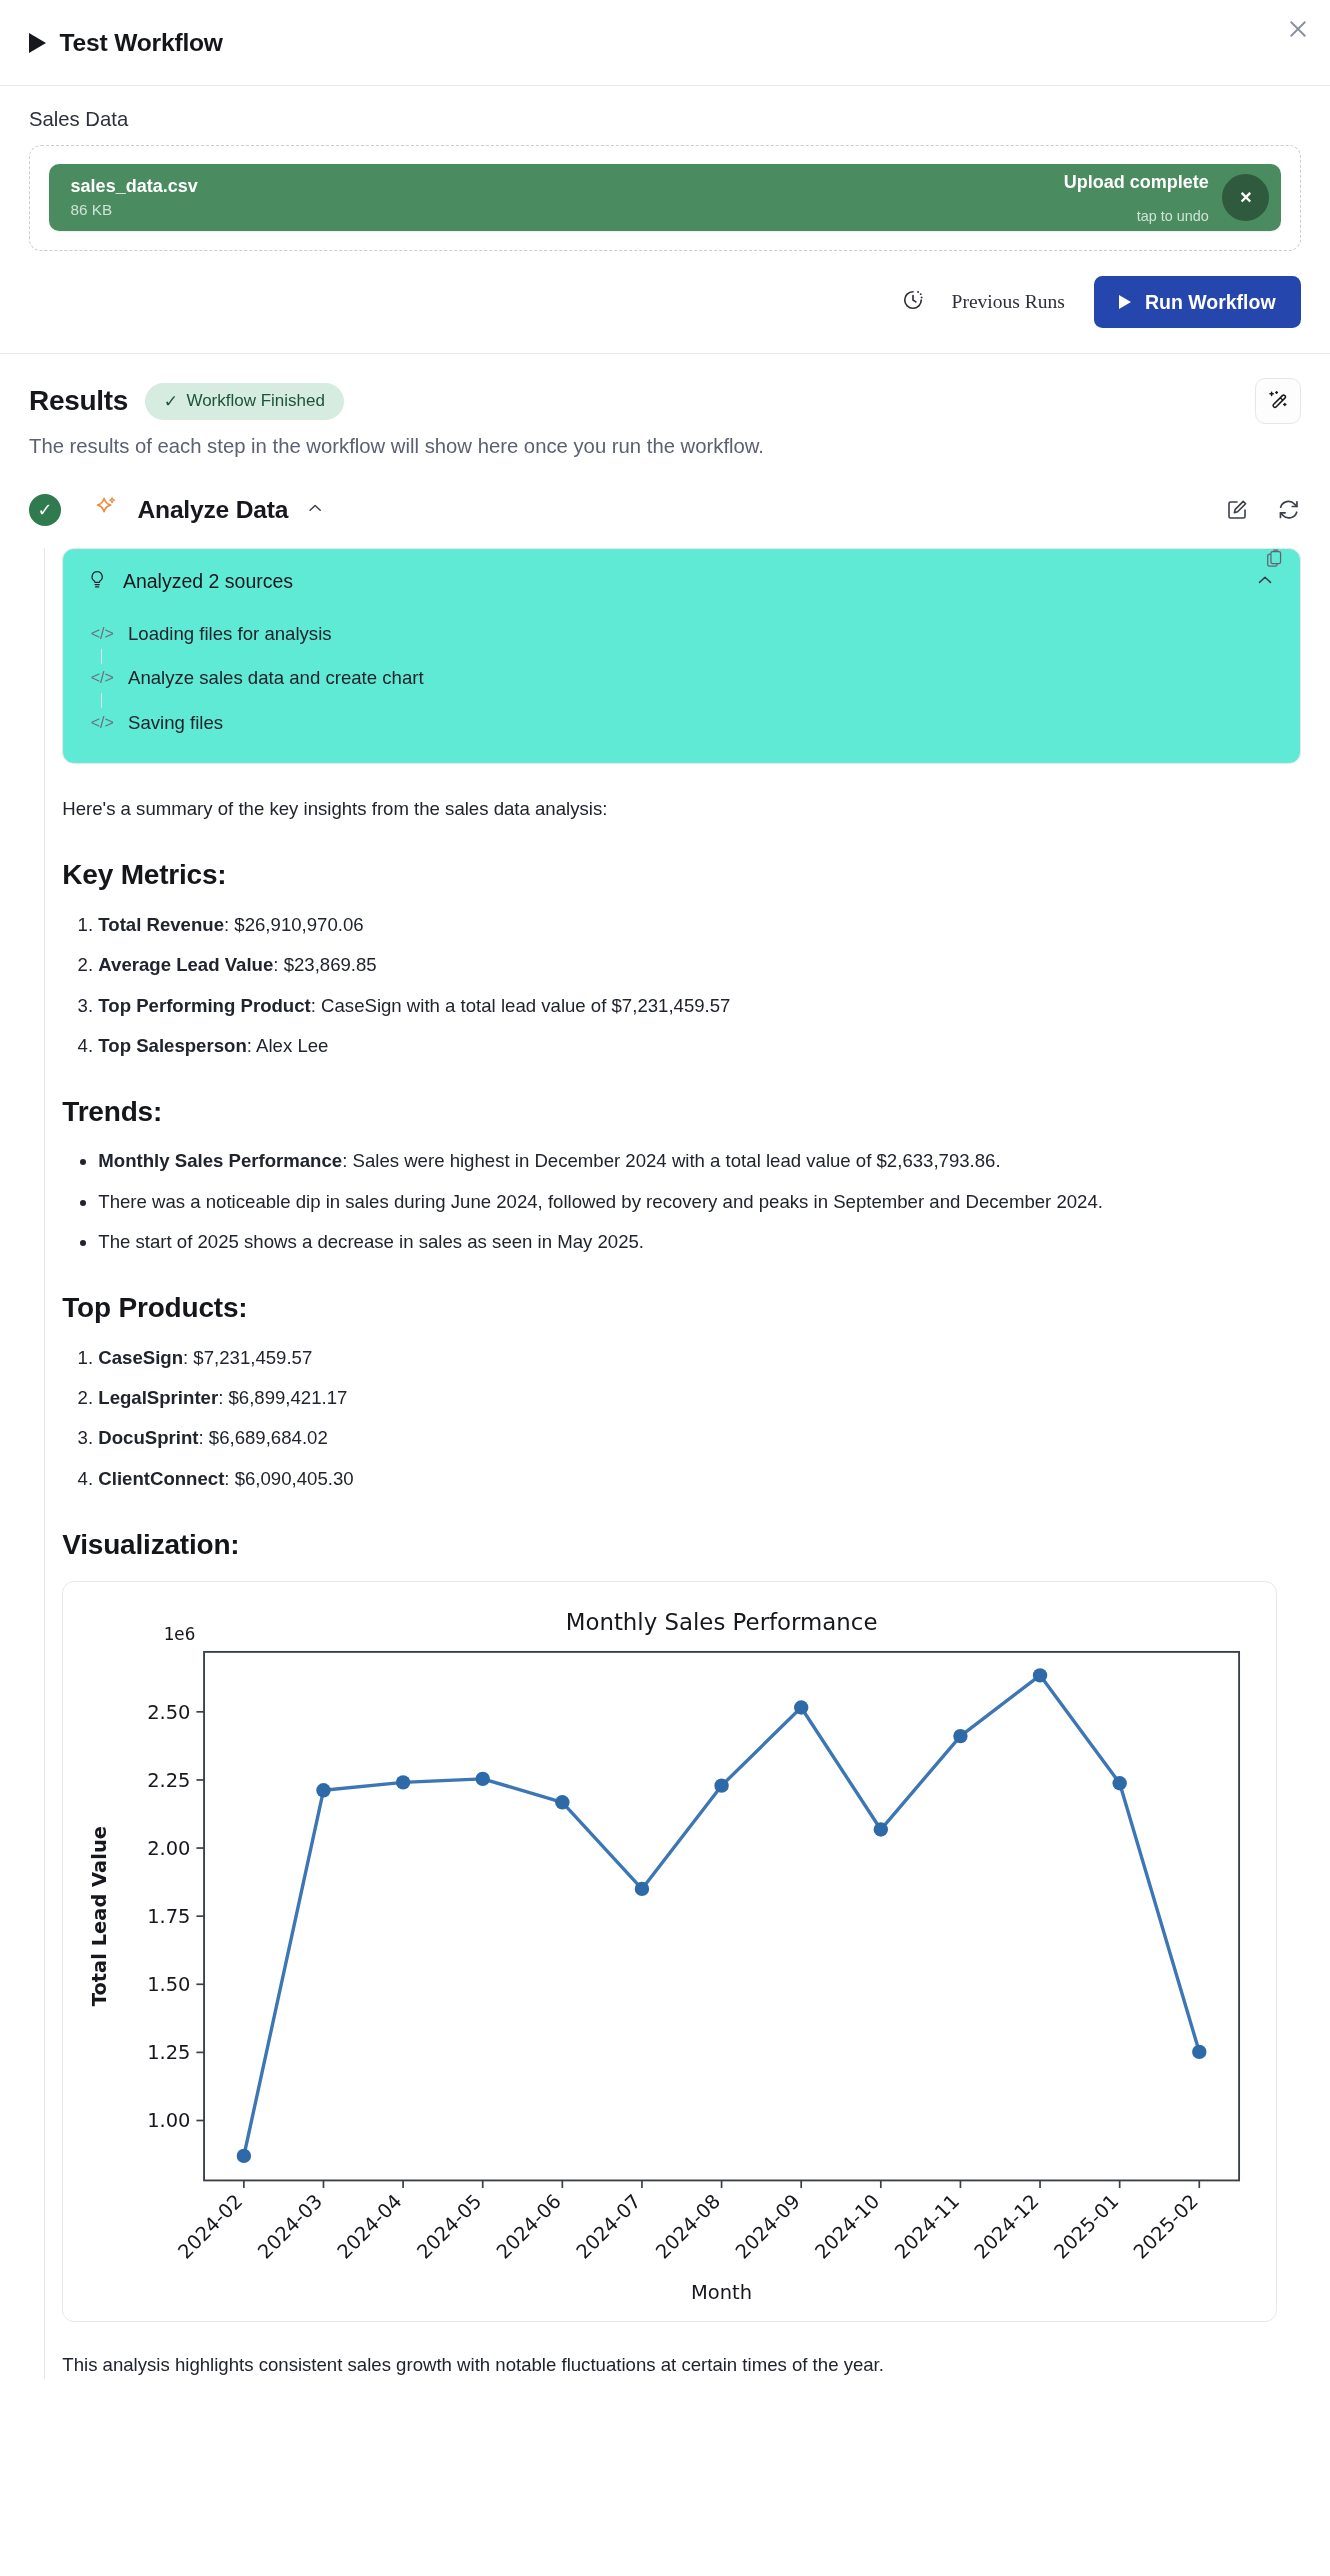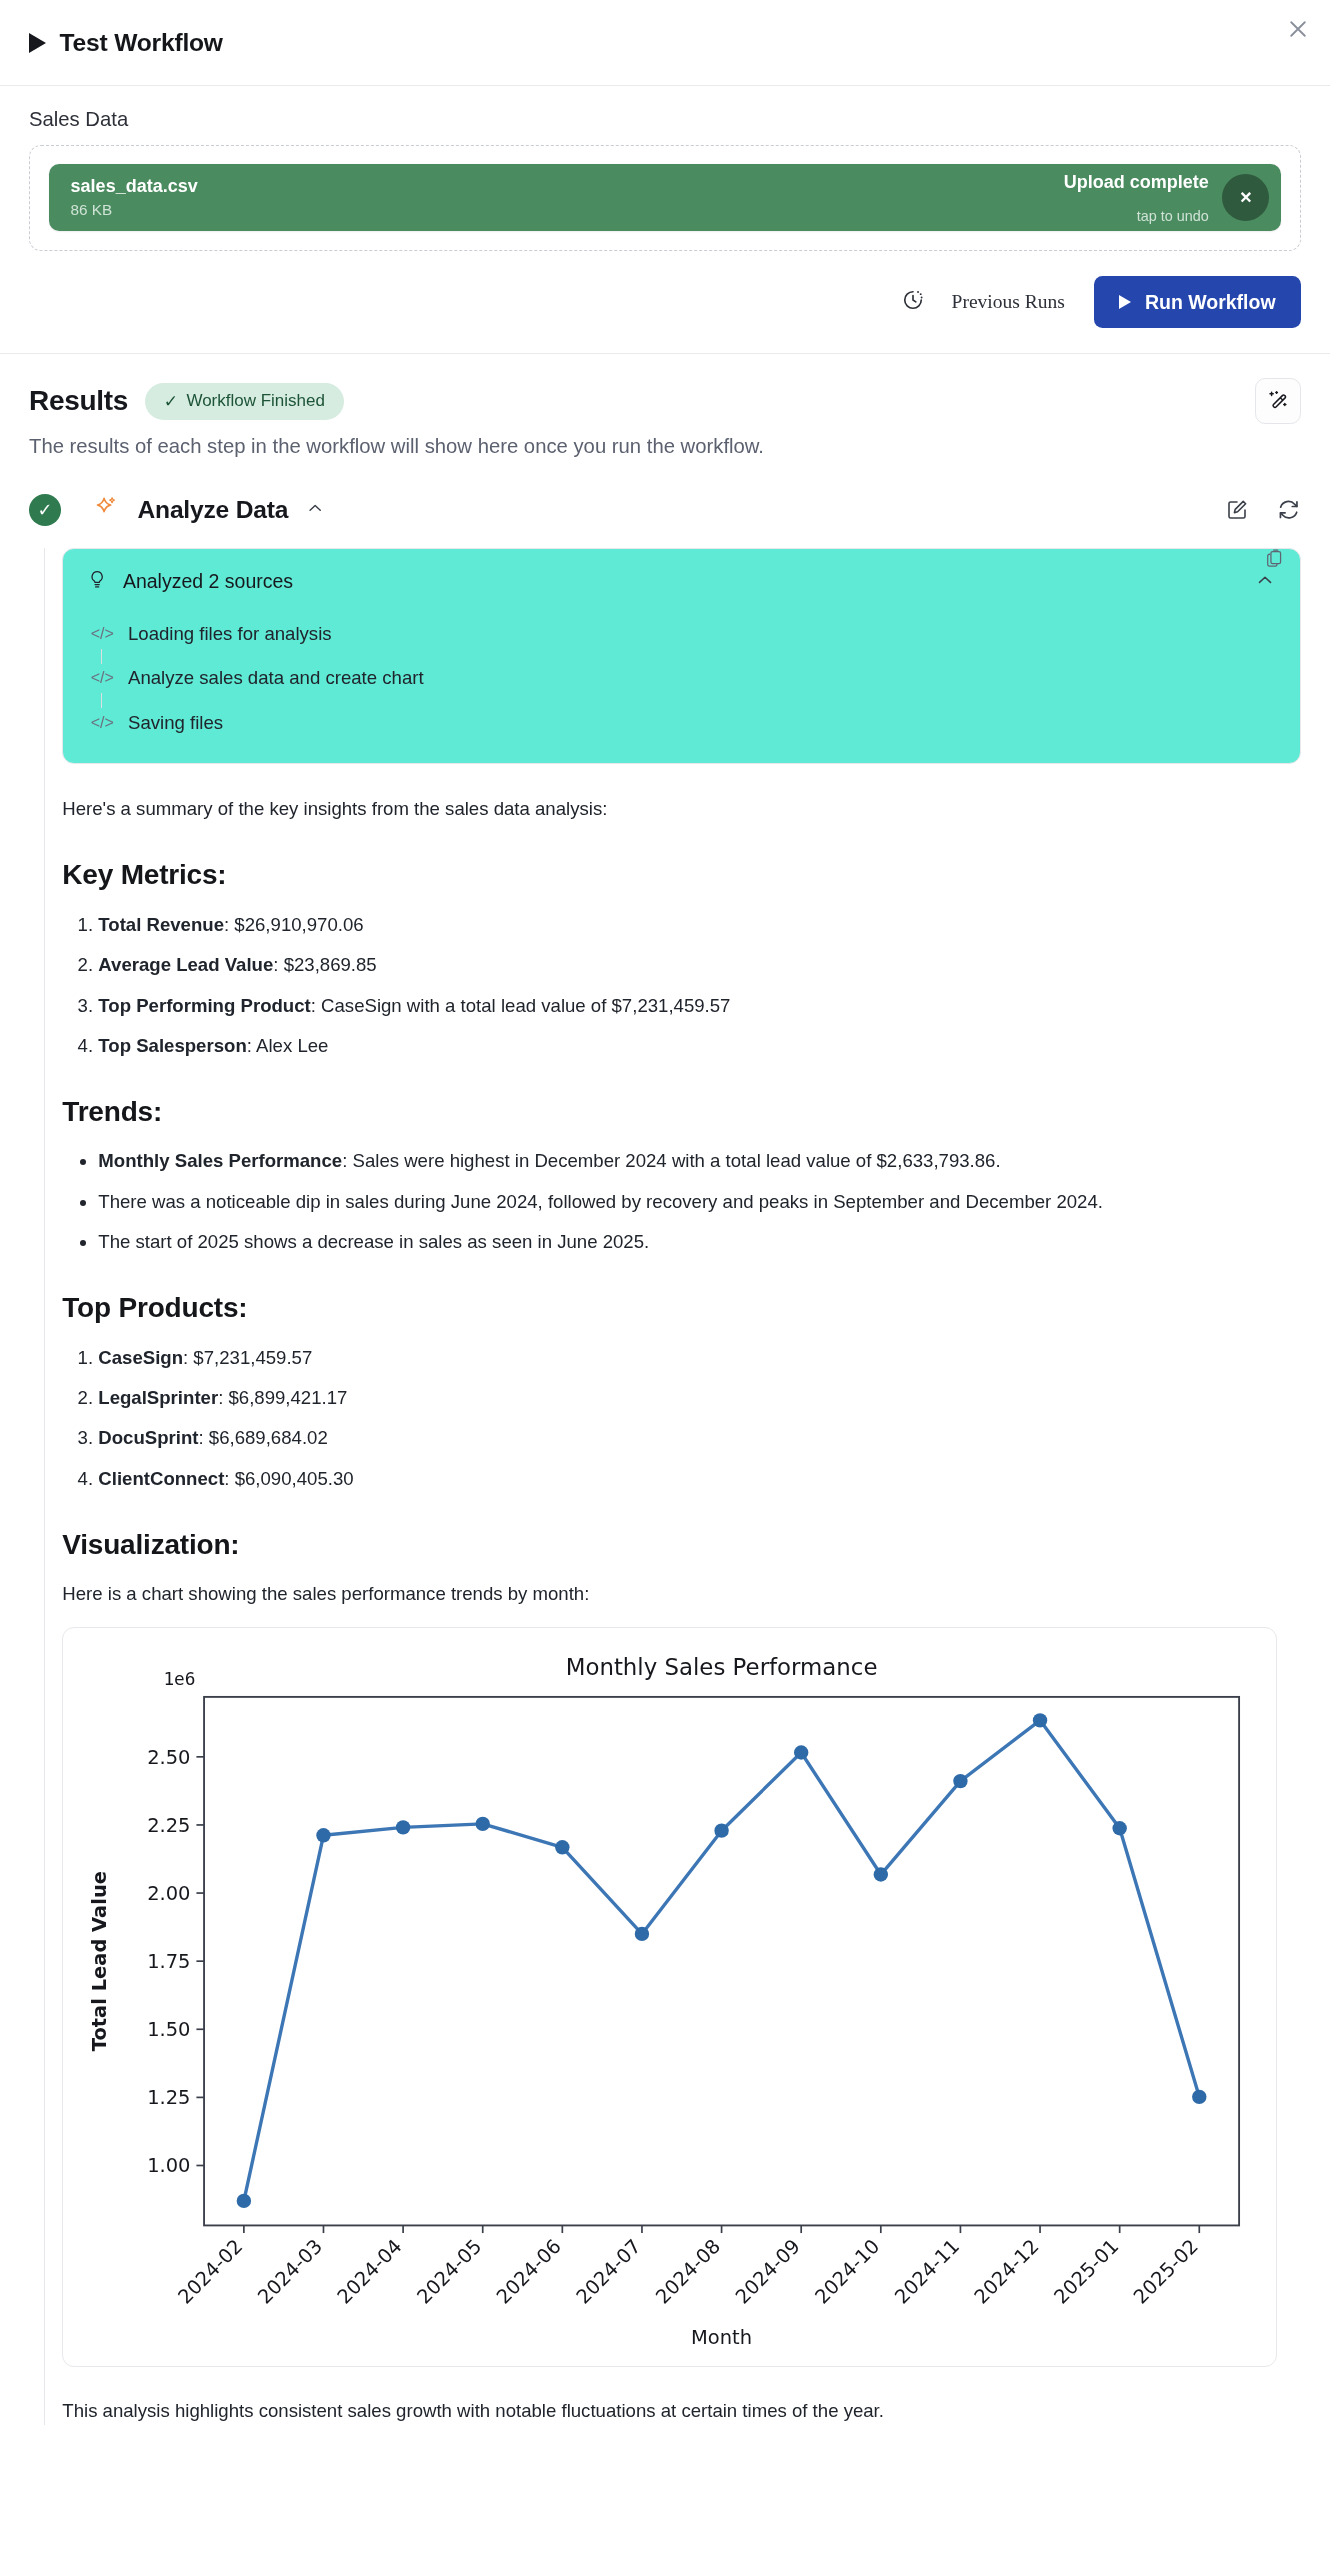--- a/index.html
+++ b/index.html
@@ -371,33 +371,32 @@
         <li><b>Total Revenue</b><span>: $26,910,970.06</span></li>
         <li><b>Average Lead Value</b><span>: $23,869.85</span></li>
         <li><b>Top Performing Product</b><span>: CaseSign with a total lead value of $7,231,459.57</span></li>
         <li><b>Top Salesperson</b><span>: Alex Lee</span></li>
       </ol>
 
       <h3>Trends:</h3>
       <ul>
         <li><b>Monthly Sales Performance</b><span>: Sales were highest in December 2024 with a total lead value of $2,633,793.86.</span></li>
         <li><span>There was a noticeable dip in sales during June 2024, followed by recovery and peaks in September and December 2024.</span></li>
-        <li><span>The start of 2025 shows a decrease in sales as seen in June 2025.</span></li>
+        <li><span>The start of 2025 shows a decrease in sales as seen in May 2025.</span></li>
       </ul>
 
       <h3>Top Products:</h3>
       <ol>
         <li><b>CaseSign</b><span>: $7,231,459.57</span></li>
         <li><b>LegalSprinter</b><span>: $6,899,421.17</span></li>
         <li><b>DocuSprint</b><span>: $6,689,684.02</span></li>
         <li><b>ClientConnect</b><span>: $6,090,405.30</span></li>
       </ol>
 
       <h3>Visualization:</h3>
-      <p>Here is a chart showing the sales performance trends by month:</p>
 
       <div class="chart-card">
         <svg class="chart-svg" id="sales-chart" viewBox="0 0 1400 840">
             <text x="761" y="40" text-anchor="middle" font-size="27" fill="#16181d" font-family="&quot;DejaVu Sans&quot;, sans-serif">Monthly Sales Performance</text>
             <text x="102" y="52" font-size="21" fill="#16181d" font-family="&quot;DejaVu Sans Mono&quot;, monospace">1e6</text>
             <rect x="150" y="66" width="1222" height="624" fill="none" stroke="#3a3f4a" stroke-width="2.2"></rect>
             <line x1="141" y1="619.2371134020618" x2="150" y2="619.2371134020618" stroke="#3a3f4a" stroke-width="2"></line>
             <text x="134" y="627.2371134020618" text-anchor="end" font-size="23" fill="#16181d" font-family="&quot;DejaVu Sans&quot;, sans-serif">1.00</text>
             <line x1="141" y1="538.8247422680413" x2="150" y2="538.8247422680413" stroke="#3a3f4a" stroke-width="2"></line>
             <text x="134" y="546.8247422680413" text-anchor="end" font-size="23" fill="#16181d" font-family="&quot;DejaVu Sans&quot;, sans-serif">1.25</text>

